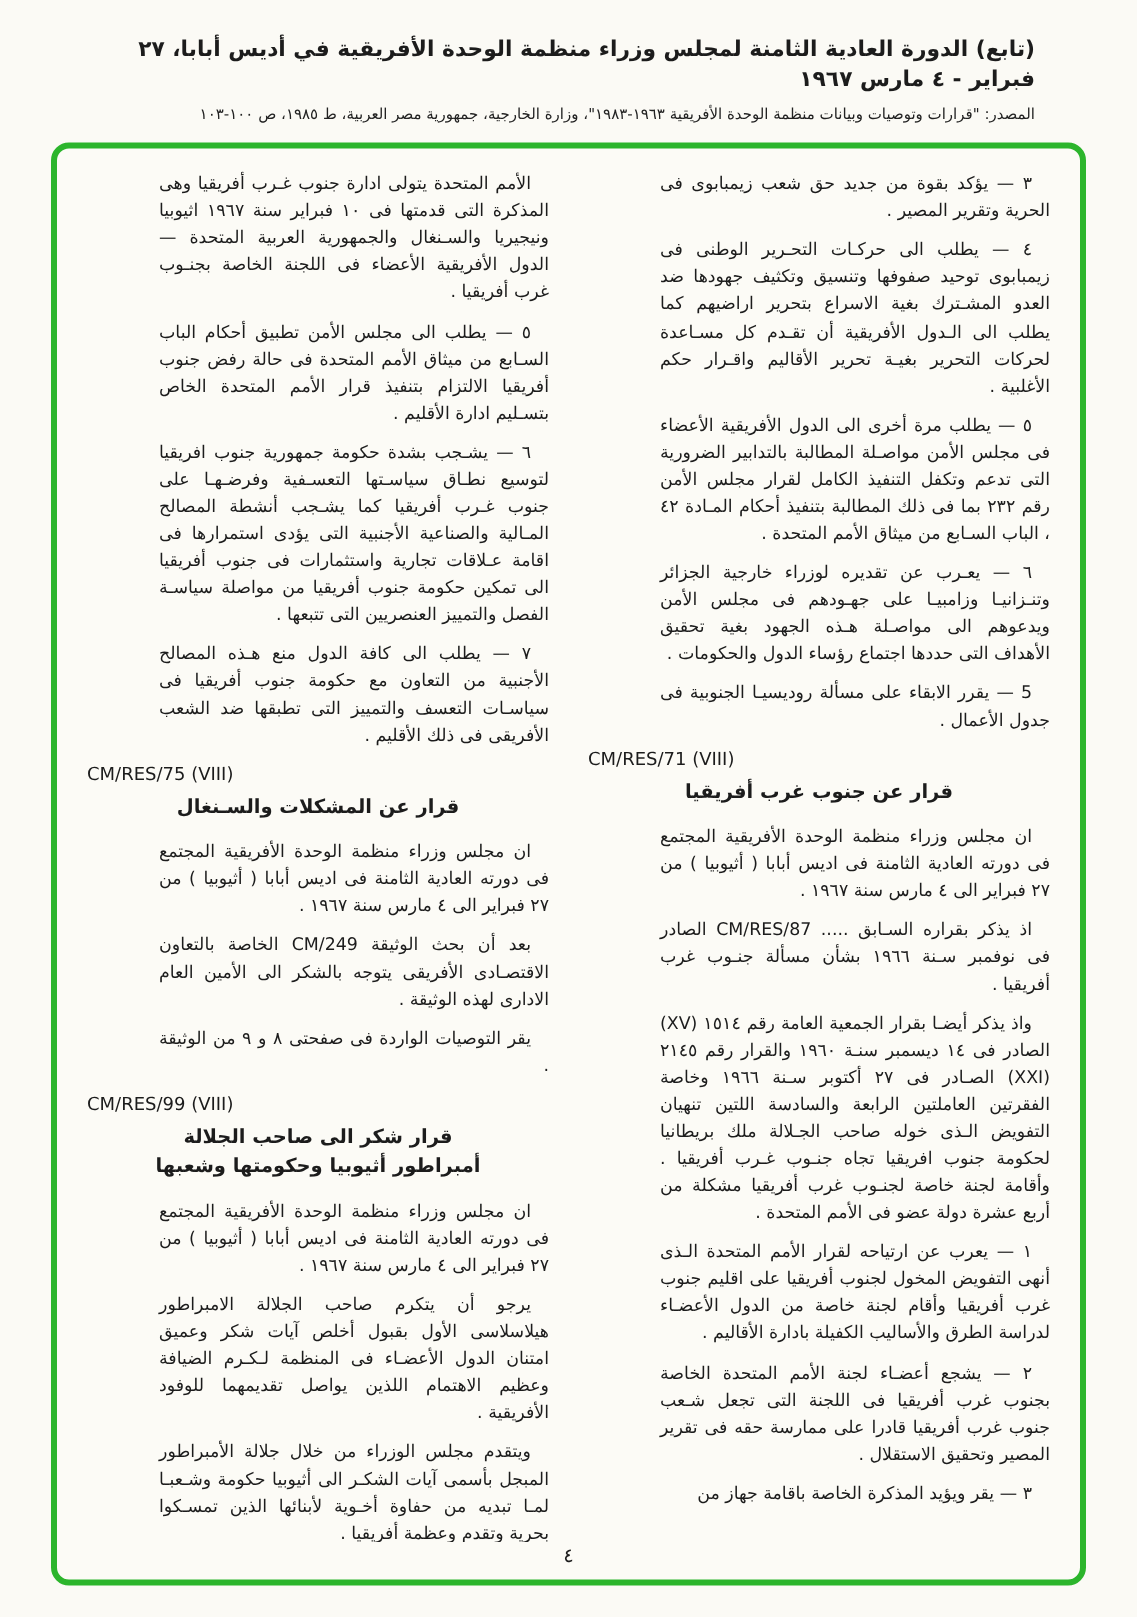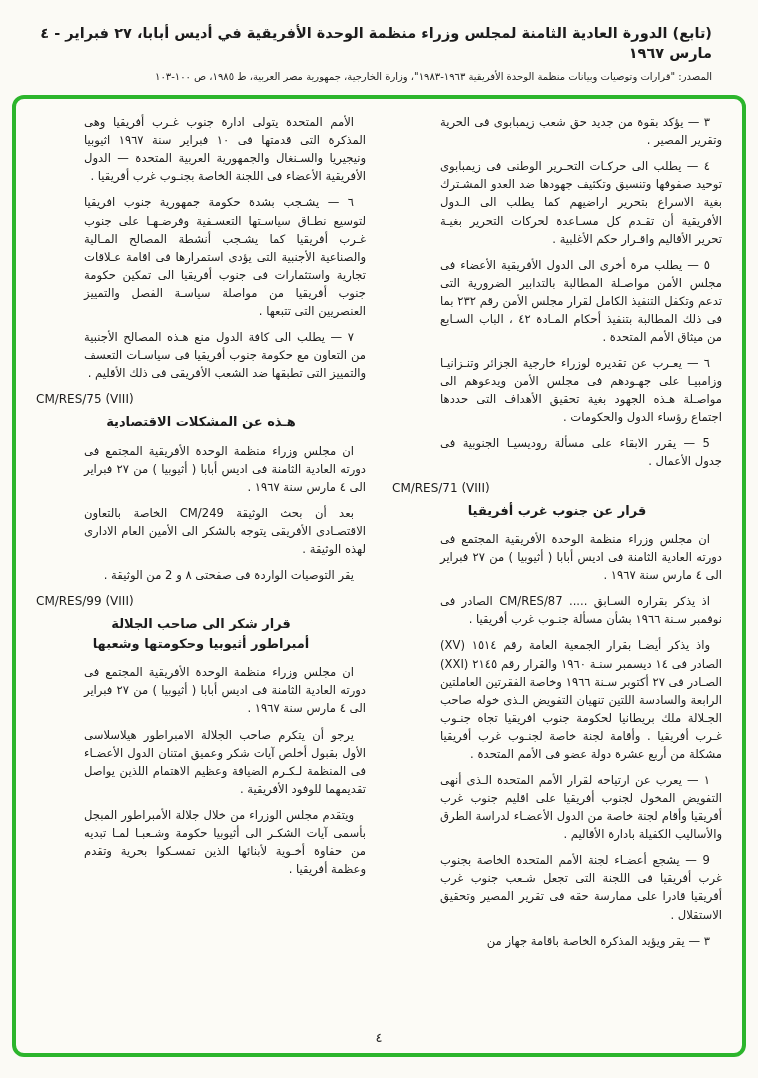--- a/index.html
+++ b/index.html
@@ -3,21 +3,21 @@
 <meta charset="utf-8">
 <style>
   * { margin:0; padding:0; box-sizing:border-box; }
   html, body { background:#f7f6f1; }
   body {
     width:758px; height:1078px;
     font-family:"DejaVu Sans", sans-serif;
     color:#1c1c1c;
     overflow:hidden;
   }
-  .page { width:758px; height:1078px; padding:24px 12px 12px; background:#fbfaf5; }
+  .page { width:758px; height:1078px; padding:24px 34px 12px; background:#fbfaf5; }
   .doc-header { direction:rtl; text-align:right; padding:0 34px 0 12px; }
   .doc-title { font-size:14.5px; font-weight:bold; line-height:1.35; }
   .doc-source { font-size:10px; margin-top:8px; color:#222; }
   .green-box {
     margin-top:13px;
     border:4px solid var(--frame-green, #2cb52c);
     border-radius:12px;
     height:962px;
     padding:14px 20px 6px;
     display:flex; flex-direction:column;
@@ -61,33 +61,34 @@
         <p class="para">٤ — يطلب الى حركـات التحـرير الوطنى فى زيمبابوى توحيد صفوفها وتنسيق وتكثيف جهودها ضد العدو المشـترك بغية الاسراع بتحرير اراضيهم كما يطلب الى الـدول الأفريقية أن تقـدم كل مسـاعدة لحركات التحرير بغيـة تحرير الأقاليم واقـرار حكم الأغلبية .</p>
         <p class="para">٥ — يطلب مرة أخرى الى الدول الأفريقية الأعضاء فى مجلس الأمن مواصـلة المطالبة بالتدابير الضرورية التى تدعم وتكفل التنفيذ الكامل لقرار مجلس الأمن رقم ٢٣٢ بما فى ذلك المطالبة بتنفيذ أحكام المـادة ٤٢ ، الباب السـابع من ميثاق الأمم المتحدة .</p>
         <p class="para">٦ — يعـرب عن تقديره لوزراء خارجية الجزائر وتنـزانيـا وزامبيـا على جهـودهم فى مجلس الأمن ويدعوهم الى مواصـلة هـذه الجهود بغية تحقيق الأهداف التى حددها اجتماع رؤساء الدول والحكومات .</p>
         <p class="para">5 — يقرر الابقاء على مسألة روديسيـا الجنوبية فى جدول الأعمال .</p>
         <div class="res-code">CM/RES/71 (VIII)</div>
         <h2 class="res-title">قرار عن جنوب غرب أفريقيا</h2>
         <p class="para">ان مجلس وزراء منظمة الوحدة الأفريقية المجتمع فى دورته العادية الثامنة فى اديس أبابا ( أثيوبيا ) من ٢٧ فبراير الى ٤ مارس سنة ١٩٦٧ .</p>
         <p class="para">اذ يذكر بقراره السـابق ..... CM/RES/87 الصادر فى نوفمبر سـنة ١٩٦٦ بشأن مسألة جنـوب غرب أفريقيا .</p>
         <p class="para">واذ يذكر أيضـا بقرار الجمعية العامة رقم ١٥١٤ (XV) الصادر فى ١٤ ديسمبر سنـة ١٩٦٠ والقرار رقم ٢١٤٥ (XXI) الصـادر فى ٢٧ أكتوبر سـنة ١٩٦٦ وخاصة الفقرتين العاملتين الرابعة والسادسة اللتين تنهيان التفويض الـذى خوله صاحب الجـلالة ملك بريطانيا لحكومة جنوب افريقيا تجاه جنـوب غـرب أفريقيا . وأقامة لجنة خاصة لجنـوب غرب أفريقيا مشكلة من أربع عشرة دولة عضو فى الأمم المتحدة .</p>
         <p class="para">١ — يعرب عن ارتياحه لقرار الأمم المتحدة الـذى أنهى التفويض المخول لجنوب أفريقيا على اقليم جنوب غرب أفريقيا وأقام لجنة خاصة من الدول الأعضـاء لدراسة الطرق والأساليب الكفيلة بادارة الأقاليم .</p>
-        <p class="para">9 — يشجع أعضـاء لجنة الأمم المتحدة الخاصة بجنوب غرب أفريقيا فى اللجنة التى تجعل شـعب جنوب غرب أفريقيا قادرا على ممارسة حقه فى تقرير المصير وتحقيق الاستقلال .</p>
+        <p class="para">٢ — يشجع أعضـاء لجنة الأمم المتحدة الخاصة بجنوب غرب أفريقيا فى اللجنة التى تجعل شـعب جنوب غرب أفريقيا قادرا على ممارسة حقه فى تقرير المصير وتحقيق الاستقلال .</p>
         <p class="para">٣ — يقر ويؤيد المذكرة الخاصة باقامة جهاز من</p>
       </section>
 
       <section class="col">
         <p class="para">الأمم المتحدة يتولى ادارة جنوب غـرب أفريقيا وهى المذكرة التى قدمتها فى ١٠ فبراير سنة ١٩٦٧ اثيوبيا ونيجيريا والسـنغال والجمهورية العربية المتحدة — الدول الأفريقية الأعضاء فى اللجنة الخاصة بجنـوب غرب أفريقيا .</p>
+        <p class="para">٥ — يطلب الى مجلس الأمن تطبيق أحكام الباب السـابع من ميثاق الأمم المتحدة فى حالة رفض جنوب أفريقيا الالتزام بتنفيذ قرار الأمم المتحدة الخاص بتسـليم ادارة الأقليم .</p>
         <p class="para">٦ — يشـجب بشدة حكومة جمهورية جنوب افريقيا لتوسيع نطـاق سياسـتها التعسـفية وفرضـهـا على جنوب غـرب أفريقيا كما يشـجب أنشطة المصالح المـالية والصناعية الأجنبية التى يؤدى استمرارها فى اقامة عـلاقات تجارية واستثمارات فى جنوب أفريقيا الى تمكين حكومة جنوب أفريقيا من مواصلة سياسـة الفصل والتمييز العنصريين التى تتبعها .</p>
         <p class="para">٧ — يطلب الى كافة الدول منع هـذه المصالح الأجنبية من التعاون مع حكومة جنوب أفريقيا فى سياسـات التعسف والتمييز التى تطبقها ضد الشعب الأفريقى فى ذلك الأقليم .</p>
         <div class="res-code">CM/RES/75 (VIII)</div>
-        <h2 class="res-title">هـذه عن المشكلات الاقتصادية</h2>
+        <h2 class="res-title">قرار عن المشكلات والسـنغال</h2>
         <p class="para">ان مجلس وزراء منظمة الوحدة الأفريقية المجتمع فى دورته العادية الثامنة فى اديس أبابا ( أثيوبيا ) من ٢٧ فبراير الى ٤ مارس سنة ١٩٦٧ .</p>
         <p class="para">بعد أن بحث الوثيقة CM/249 الخاصة بالتعاون الاقتصـادى الأفريقى يتوجه بالشكر الى الأمين العام الادارى لهذه الوثيقة .</p>
-        <p class="para">يقر التوصيات الواردة فى صفحتى ٨ و 2 من الوثيقة .</p>
+        <p class="para">يقر التوصيات الواردة فى صفحتى ٨ و ٩ من الوثيقة .</p>
         <div class="res-code">CM/RES/99 (VIII)</div>
         <h2 class="res-title">قرار شكر الى صاحب الجلالة
 أمبراطور أثيوبيا وحكومتها وشعبها</h2>
         <p class="para">ان مجلس وزراء منظمة الوحدة الأفريقية المجتمع فى دورته العادية الثامنة فى اديس أبابا ( أثيوبيا ) من ٢٧ فبراير الى ٤ مارس سنة ١٩٦٧ .</p>
         <p class="para">يرجو أن يتكرم صاحب الجلالة الامبراطور هيلاسلاسى الأول بقبول أخلص آيات شكر وعميق امتنان الدول الأعضـاء فى المنظمة لـكـرم الضيافة وعظيم الاهتمام اللذين يواصل تقديمهما للوفود الأفريقية .</p>
         <p class="para">ويتقدم مجلس الوزراء من خلال جلالة الأمبراطور المبجل بأسمى آيات الشكـر الى أثيوبيا حكومة وشـعبـا لمـا تبديه من حفاوة أخـوية لأبنائها الذين تمسـكوا بحرية وتقدم وعظمة أفريقيا .</p>
       </section>
 
     </div>
 

